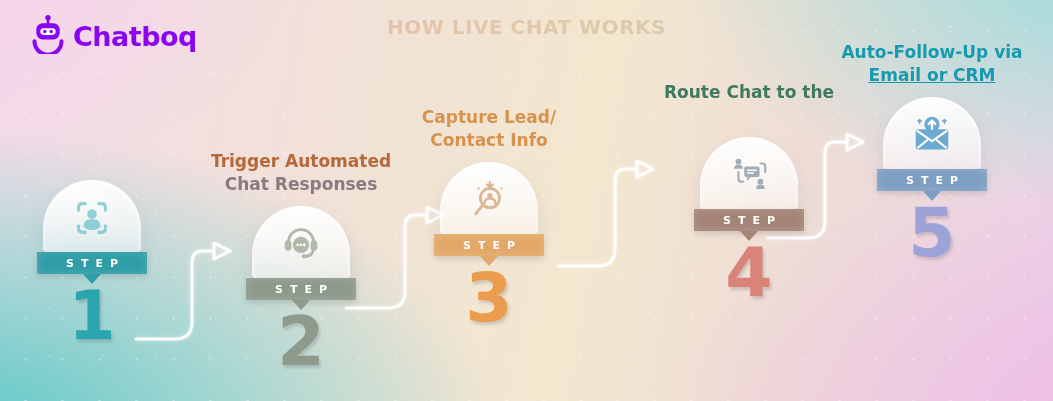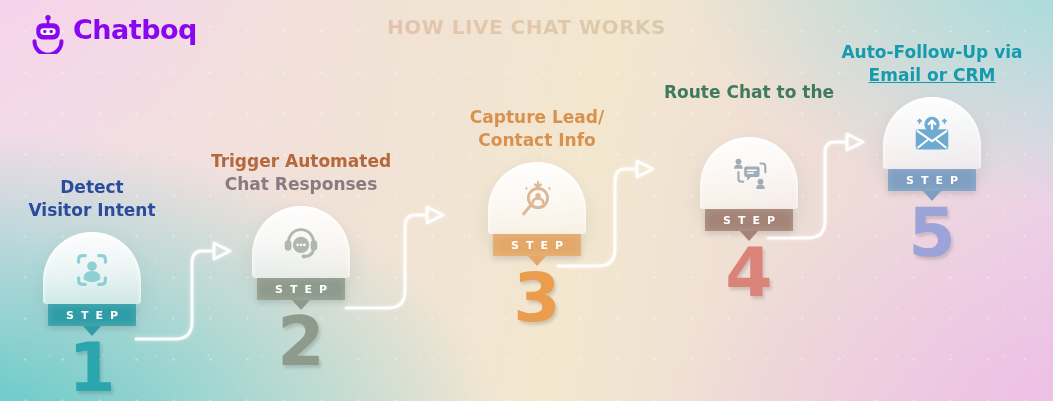--- a/index.html
+++ b/index.html
@@ -15,50 +15,50 @@
   }
   .canvas::after{
     content:""; position:absolute; inset:0; pointer-events:none; opacity:.35;
     background-image:
       radial-gradient(rgba(255,255,255,.85) 1px, transparent 1.4px),
       radial-gradient(rgba(255,255,255,.55) 1px, transparent 1.4px);
     background-size:37px 41px, 53px 47px;
     background-position:7px 11px, 23px 3px;
   }
   
-  .logo{ position:absolute; left:30px; top:14px; display:flex; gap:7px; z-index:4; }
+  .logo{ position:absolute; left:30px; top:14px; display:flex; align-items:center; gap:7px; z-index:4; }
   .logo-text{ font-size:27px; font-weight:700; letter-spacing:-.5px; }
   
   .title{
     position:absolute; top:15px; left:0; width:100%; text-align:center; z-index:3;
     font-size:20px; font-weight:800; letter-spacing:.5px;
     background:linear-gradient(90deg, var(--t1), var(--t2) 48%, var(--t3));
     -webkit-background-clip:text; background-clip:text; color:transparent;
     opacity:.55; filter:blur(.5px);text-decoration:underline;
   }
   
   .arrows{ position:absolute; inset:0; z-index:1; pointer-events:none;
     filter:drop-shadow(0 0 2px rgba(255,255,255,.55)); }
   .arrows path{ stroke:rgba(255,255,255,.95); stroke-width:3; fill:none;
     stroke-linecap:round; stroke-linejoin:round; }
   
   .step{ position:absolute; width:210px; display:flex; flex-direction:column; align-items:center; z-index:2; }
-  .s1{ left:-13px; top:176px; } .s2{ left:196px; top:150px;align-items:center; } .s3{ left:432px; top:106px; }
+  .s1{ left:-13px; top:176px; } .s2{ left:196px; top:150px;align-items:center; } .s3{ left:384px; top:106px; }
   .s4{ left:644px; top:81px; }  .s5{ left:827px; top:41px;justify-content:center; }
   .step-label{ height:46px; font-size:17px; line-height:23px; font-weight:600; text-align:center; margin-bottom:6px; }
   .step-label span{ display:block; }
   .dome{
     width:98px; height:72px; border-radius:50px 50px 4px 4px;
     background:linear-gradient(175deg, rgba(255,255,255,.97) 5%, rgba(255,255,255,.72) 55%, rgba(255,255,255,.42) 100%);
     box-shadow:0 10px 20px rgba(90,110,120,.14), inset 0 2px 5px rgba(255,255,255,.9);
     display:flex; align-items:center; justify-content:center; padding-top:8px; margin-top:4px;
   }
   .dome svg{ opacity:.9; }
   .banner{
-    width:88px; height:22px; display:flex; align-items:center; justify-content:center;
+    width:110px; height:22px; display:flex; align-items:center; justify-content:center;
     color:#fff; font-size:11px; font-weight:700; letter-spacing:7px; text-indent:7px;
     box-shadow:0 3px 6px rgba(80,80,90,.18), inset 0 0 8px rgba(255,255,255,.18);
   }
   .pointer{ width:0; height:0; border-left:9px solid transparent; border-right:9px solid transparent;
     border-top:10px solid #000; }
   .step-number{ font-size:68px; line-height:.92; font-weight:800; margin-top:1px;
     text-shadow:2px 3px 3px rgba(60,50,50,.18); }
 </style>
 </head>
 <body>
@@ -95,24 +95,20 @@
       <path d="M558 266 H598 Q615 266 615 249 V181 Q615 169 625 169 H635"></path>
       <path d="M637 161 L653 169 L637 177 Z"></path>
     </g>
     <g>
       <path d="M768 238 H808 Q825 238 825 221 V152 Q825 142 835 142 H845"></path>
       <path d="M847 134 L863 142 L847 150 Z"></path>
     </g>
   </svg>
 
   <div class="step s1">
-    <div class="step-label">
-      <span style="color: rgb(43, 76, 156);">Detect</span>
-      <span style="color: rgb(43, 76, 156);">Visitor Intent</span>
-    </div>
     <div class="dome">
       <span style="color: rgb(132, 204, 210);">
         <svg width="46" height="46" viewBox="0 0 48 48">
           <g fill="none" stroke="currentColor" stroke-width="3.2" stroke-linecap="round">
             <path d="M17 9 H14 Q10 9 10 13 V16"></path>
             <path d="M31 9 H34 Q38 9 38 13 V16"></path>
             <path d="M17 39 H14 Q10 39 10 35 V32"></path>
             <path d="M31 39 H34 Q38 39 38 35 V32"></path>
           </g>
           <circle cx="24" cy="20" r="5" fill="currentColor"></circle>

